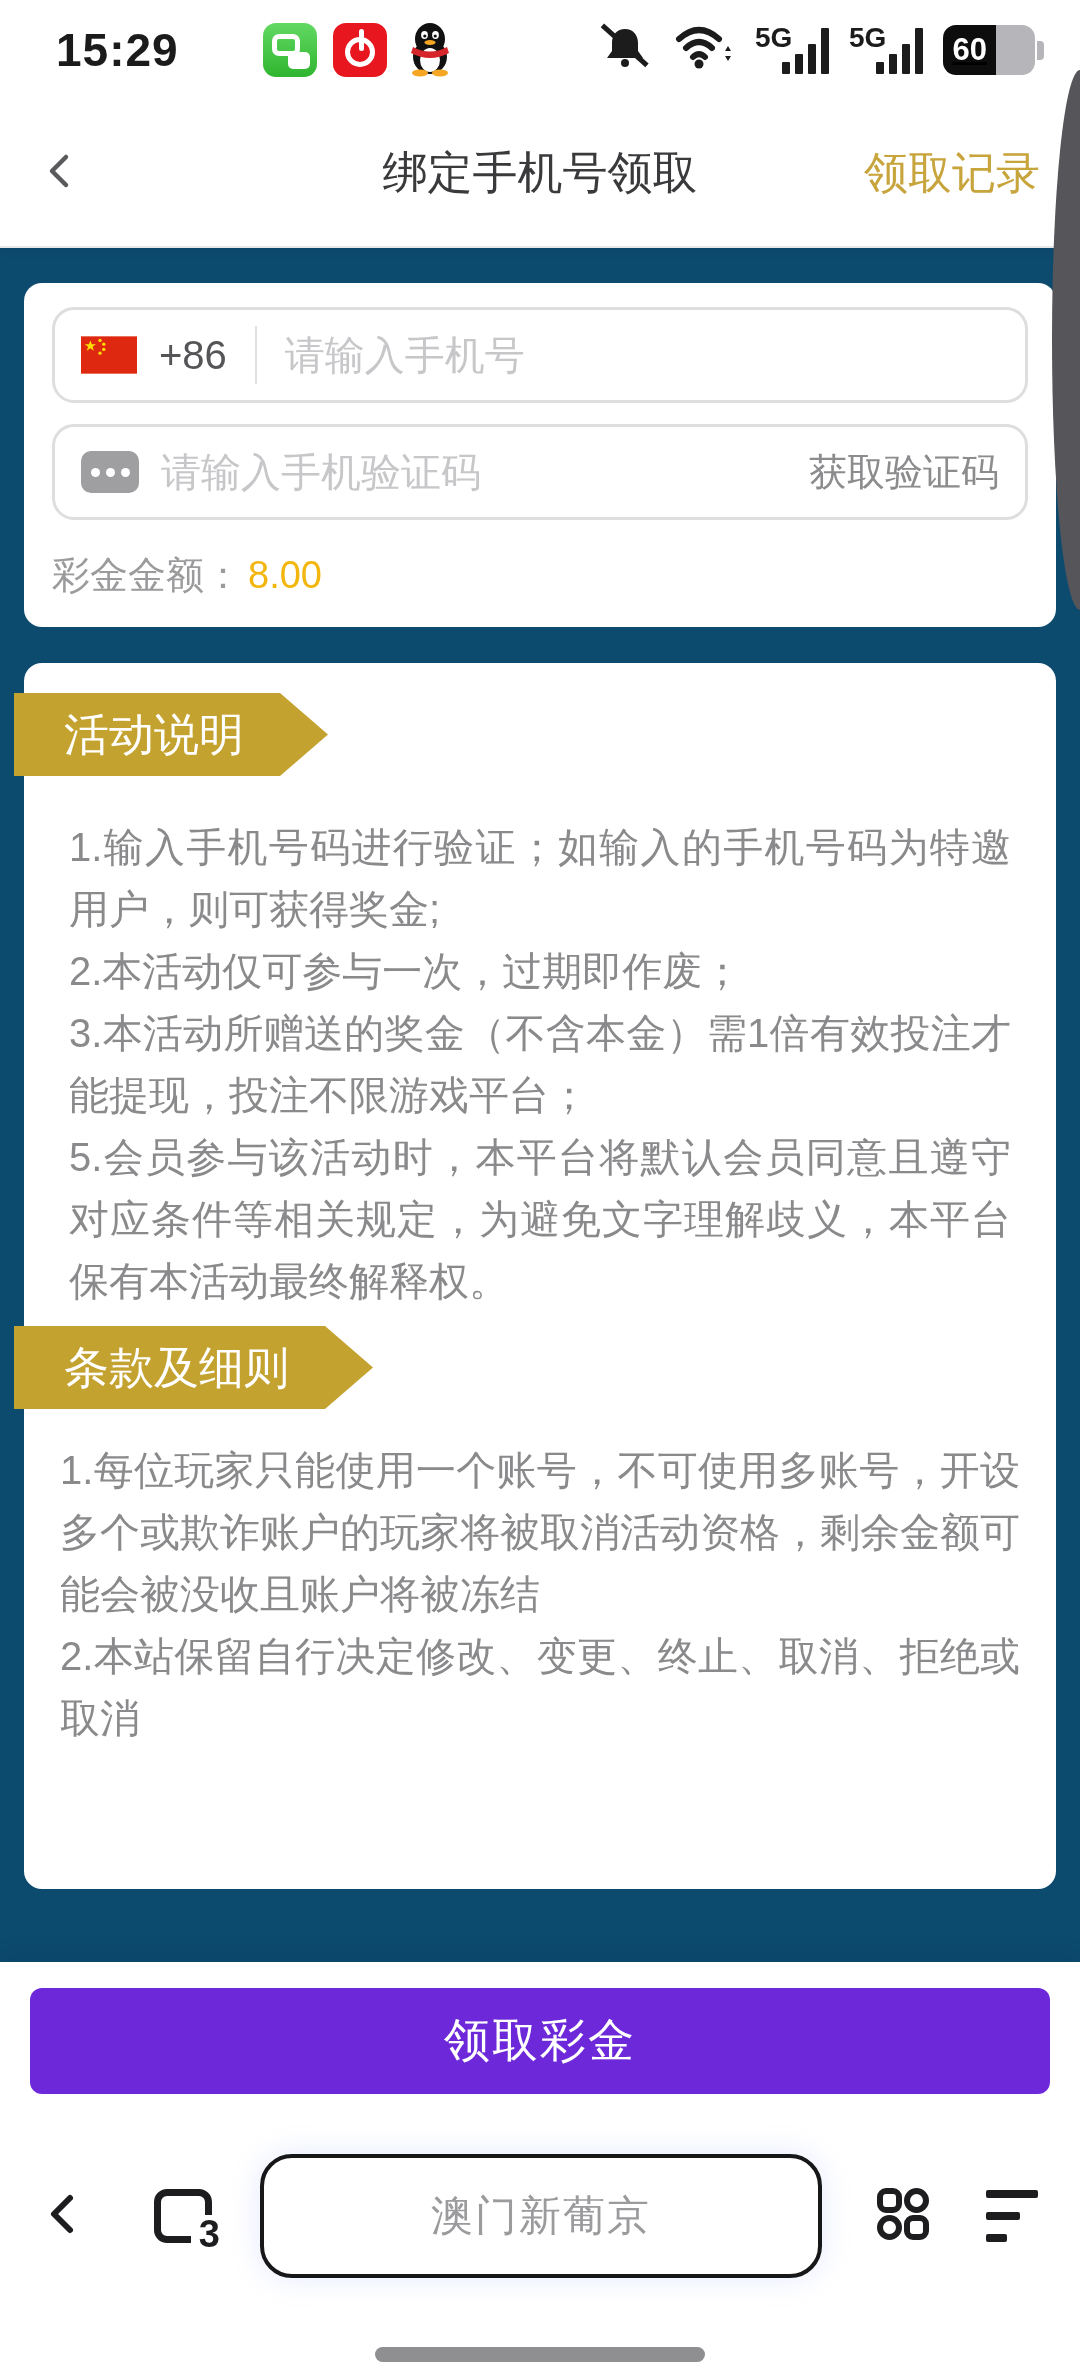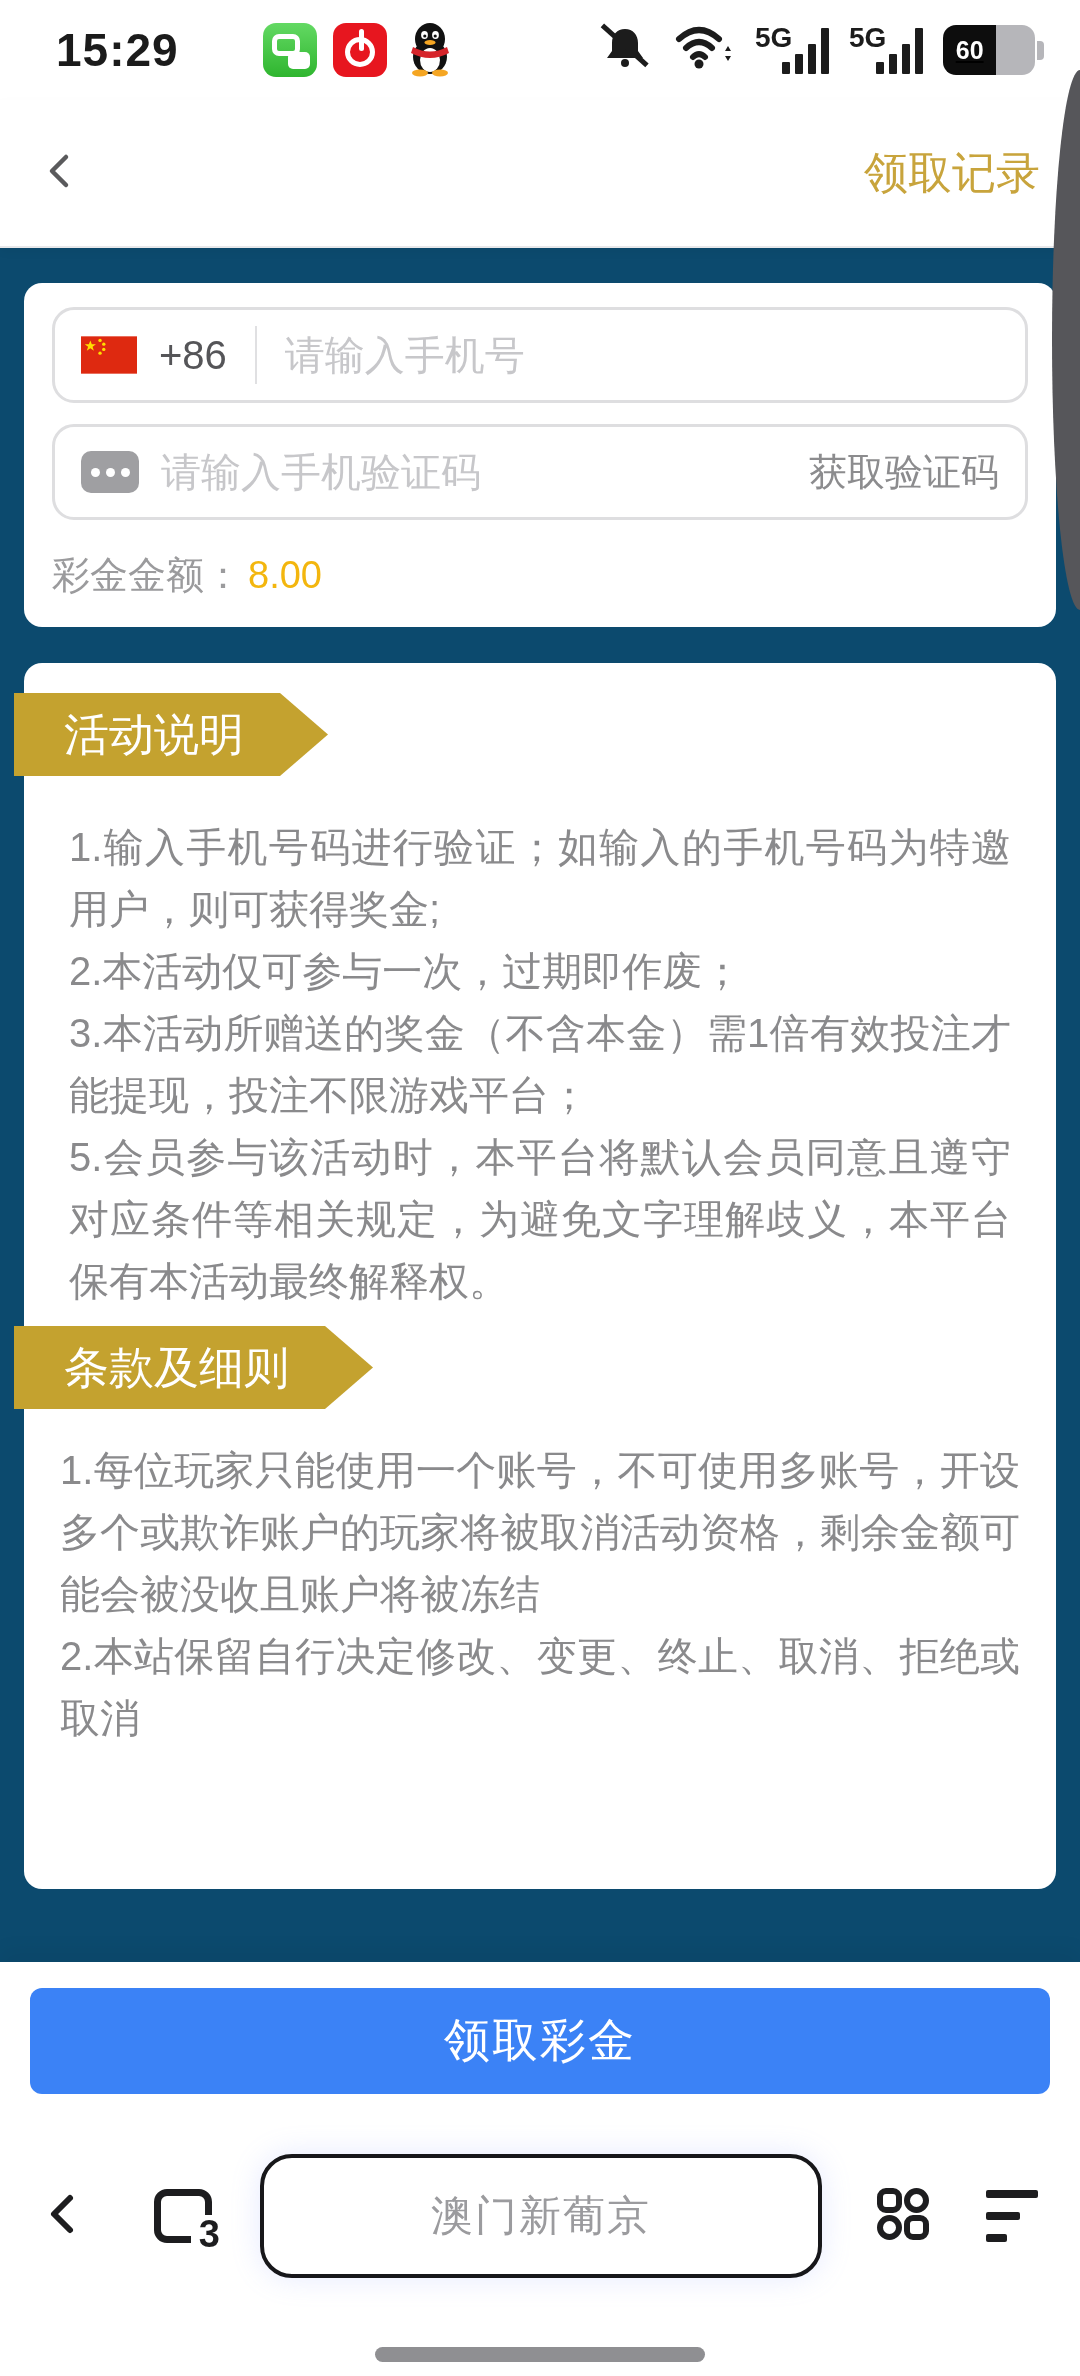--- a/index.html
+++ b/index.html
@@ -19,21 +19,21 @@
   .app-music { background:#e7161f; }
   .app-music .ring { position:absolute; left:12px; top:14px; width:30px; height:30px; border:5px solid #ffffff; border-radius:50%; }
   .app-music .stem { position:absolute; left:26px; top:6px; width:5px; height:22px; background:#ffffff; border-radius:3px; }
   .sb-right { margin-left:auto; display:flex; align-items:center; gap:20px;text-decoration:underline; }
   .sig { position:relative; width:74px; height:52px; }
   .sig .nettype { position:absolute; left:0; top:-2px; font-size:28px; font-weight:700; color:#1c1c1c; }
   .sig .bars { position:absolute; right:0; bottom:2px; display:flex; align-items:flex-end; gap:5px; }
   .sig .bars i { display:block; width:8px; background:#1c1c1c; border-radius:1px; }
   .battery { display:flex; align-items:center; }
   .bat-body { width:92px; height:50px; border-radius:13px; overflow:hidden; display:flex; }
-  .bat-fill { width:58%; background:#0d0d0d; color:#ffffff; font-size:25px; font-weight:700;
+  .bat-fill { width:58%; background:#0d0d0d; color:#ffffff; font-size:31px; font-weight:700;
     display:flex; align-items:center; justify-content:center; }
   .bat-rest { flex:1; background:#b6b6ba; }
   .bat-nub { width:7px; height:19px; background:#b6b6ba; border-radius:0 4px 4px 0; margin-left:2px; }
 
   
   .nav-bar { position:absolute; top:100px; left:0; width:100%; height:148px; background:#ffffff;
     border-bottom:2px solid #e8e8ea; box-shadow:0 4px 10px rgba(0,0,0,.04);
     display:flex; align-items:center; padding:0 40px; z-index:5; }
   .nav-title { position:absolute; left:0; right:0; text-align:center; font-size:45px; color:#3a3a3c; font-weight:500; }
   .nav-link { margin-left:auto; font-size:44px; color:#c8a43c; z-index:2; }
@@ -67,21 +67,21 @@
   .rules-text p, .terms-text p { font-size:40px; line-height:62px; color:#8a8a8c; text-align:justify; }
   .terms-text { padding:0 36px; margin-top:30px; }
 
   
   .edge-handle { position:absolute; top:70px; right:0; width:28px; height:540px; background:#56565a;
     border-radius:100% 0 0 100% / 50% 0 0 50%; z-index:40; }
 
   
   .bottom-panel { position:absolute; top:1962px; left:0; width:100%; height:414px; background:#ffffff;
     box-shadow:0 -10px 22px rgba(0,0,0,.05); z-index:20; }
-  .claim-btn { display:block; width:1020px; height:106px; margin:26px auto 0; background:#3b82f6;
+  .claim-btn { display:block; width:1020px; height:106px; margin:26px auto 0; background:#6d28d9;
     border:none; border-radius:12px; color:#ffffff; font-size:46px; letter-spacing:2px; }
   .browser-bar { margin-top:46px; height:152px; display:flex; align-items:center; padding:0 42px; gap:0; }
   .bb-back { flex:0 0 auto; }
   .tabs-ico { position:relative; width:58px; height:54px; margin-left:68px; flex:0 0 auto; }
   .tabs-box { position:absolute; inset:0; border:7px solid #1d1d1f; border-radius:13px; }
   .tabs-num { position:absolute; right:-8px; bottom:-10px; background:#ffffff; padding:0 0 0 8px;
     font-size:38px; font-weight:800; color:#1d1d1f; line-height:1; }
   .addr-pill { flex:1; height:124px; margin:0 52px 0 48px; border:4px solid #17171a; border-radius:32px;
     background:#ffffff; display:flex; align-items:center; justify-content:center;
     font-size:42px; color:#9b9b9e; letter-spacing:2px; box-shadow:0 0 30px rgba(130,150,255,.20); }
@@ -167,20 +167,21 @@
       </span>
     </div>
   </div>
 
   <div class="nav-bar">
     <span style="z-index:2">
       <svg width="40" height="44" viewBox="0 0 40 44">
           <polyline points="26,8 12,22 26,36" fill="none" stroke="#5a5a5c" stroke-width="4.5" stroke-linecap="round" stroke-linejoin="round"></polyline>
         </svg>
     </span>
+    <span class="nav-title">绑定手机号领取</span>
     <a class="nav-link">领取记录</a>
   </div>
 
   <div class="content">
 
     <div class="card card-form">
       <div class="inp-row">
         <span class="flag">
           <svg width="56" height="38" viewBox="0 0 30 20">
             <rect width="30" height="20" fill="#de2910"></rect>

